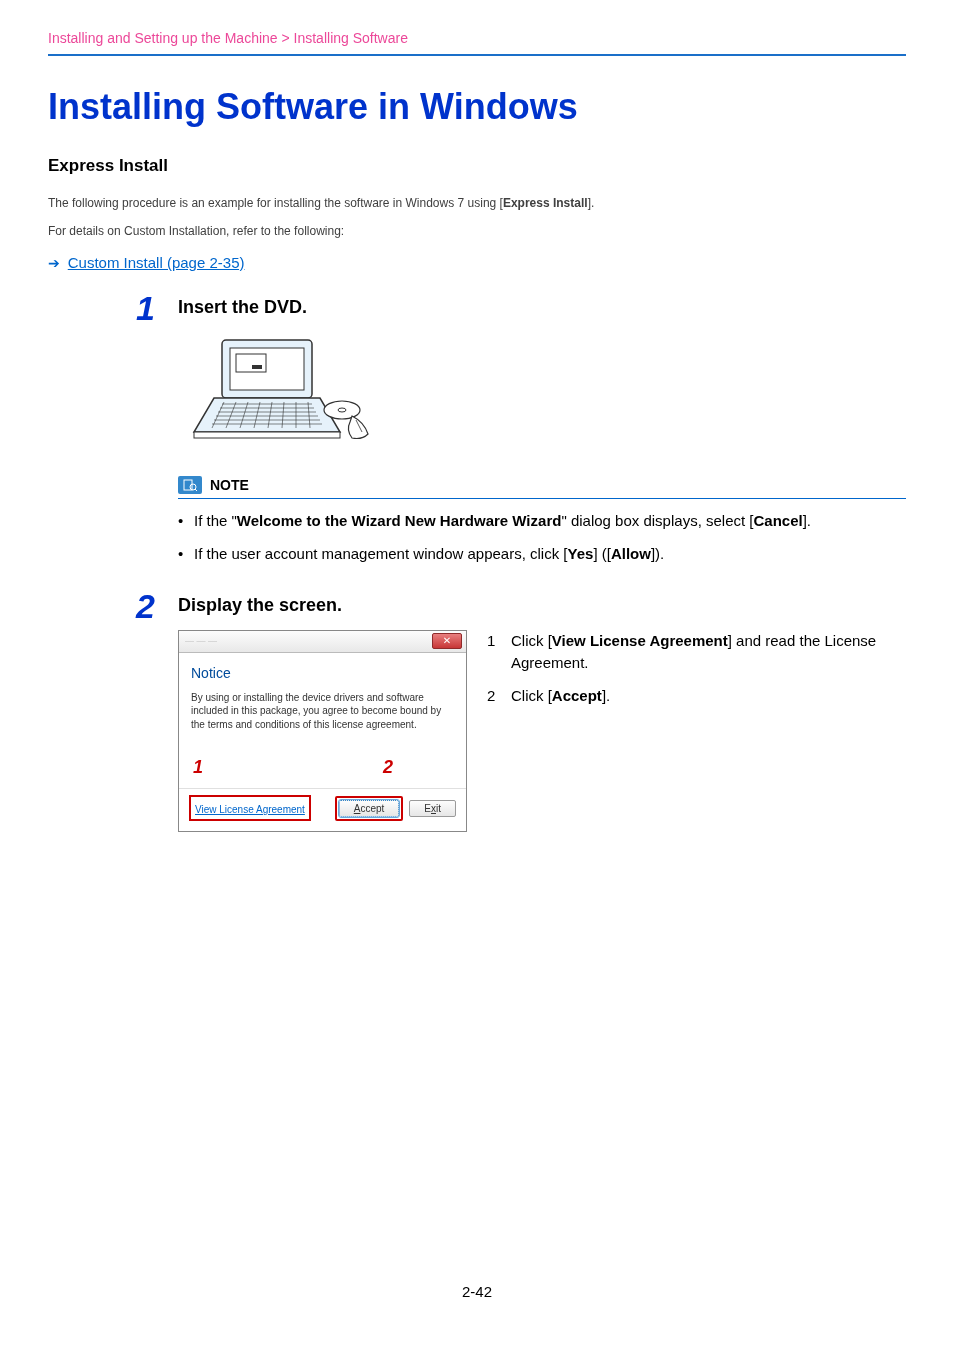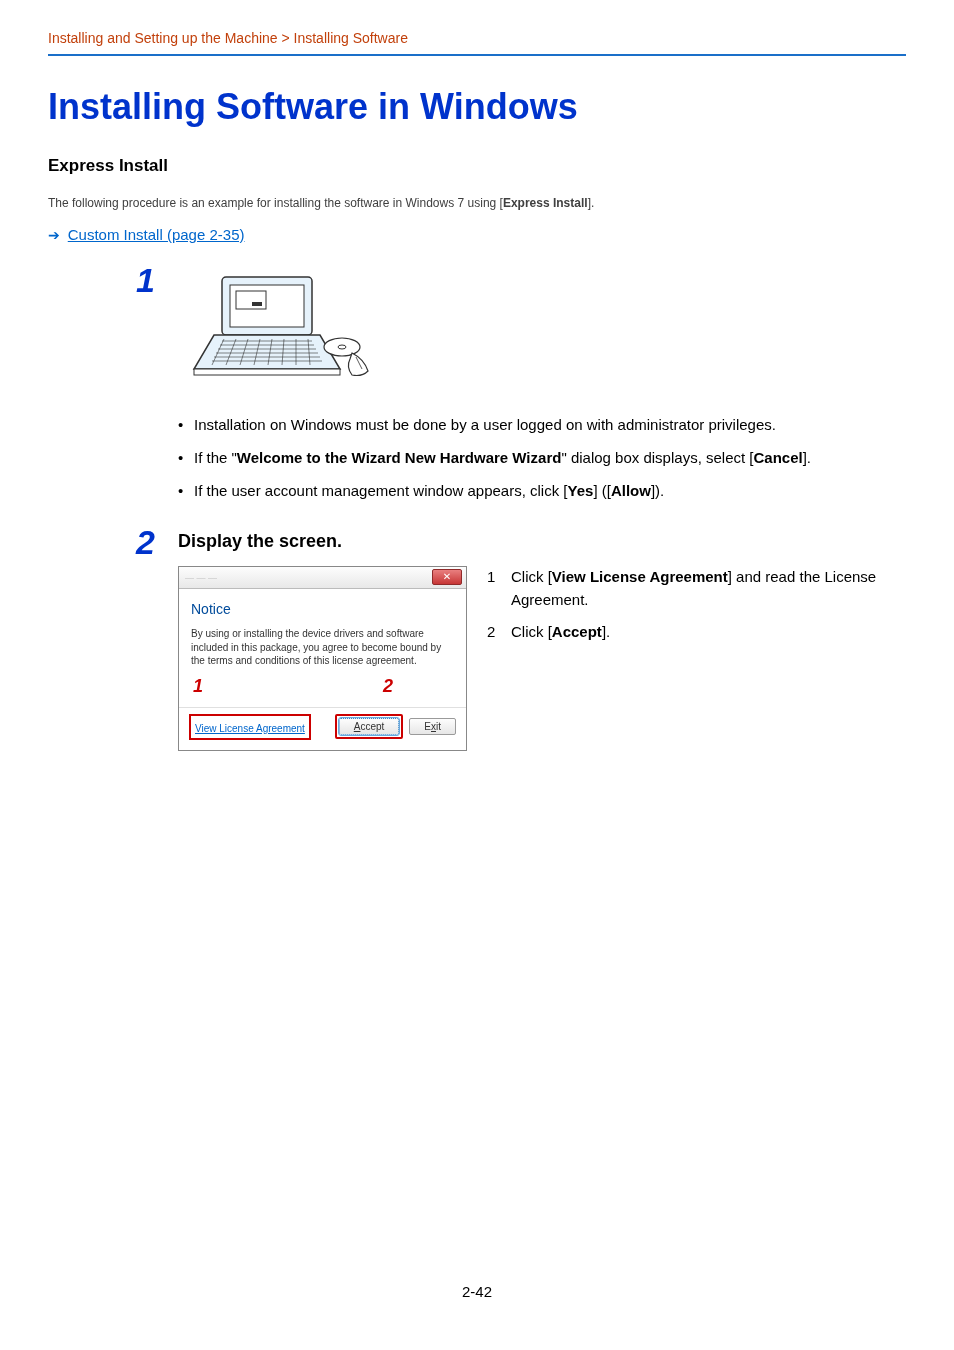--- a/index.html
+++ b/index.html
@@ -9,21 +9,21 @@
       background: #fff;
       font-family: Arial, Helvetica, sans-serif;
       color: #000;
       position: relative;
     }
     .page {
       padding: 30px 48px 0 48px;
     }
     .breadcrumb {
       font-size: 14px;
-      color: #c2410c;
+      color: #ec4899;
       padding-bottom: 8px;
       border-bottom: 2px solid #1a6fc9;
       margin-bottom: 30px;
     }
     .h1 {
       font-size: 36px;
       font-weight: bold;
       color: #0033cc;
       font-family: Arial, Helvetica, sans-serif;
       margin-bottom: 28px;
@@ -168,21 +168,21 @@
     }
     .dialog-notice {
       color: #004b9b;
       font-size: 14px;
       margin-bottom: 10px;
     }
     .dialog-text {
       font-size: 10px;
       color: #333;
       line-height: 1.35;
-      margin-bottom: 8px;
+      margin-bottom: 26px;
     }
     .dialog-markers {
       display: flex;
       justify-content: flex-start;
       gap: 180px;
       padding-left: 2px;
     }
     .marker {
       font-size: 18px;
       font-weight: 900;
@@ -252,28 +252,30 @@
 <div class="page">
   <div class="breadcrumb">Installing and Setting up the Machine &gt; Installing Software</div>
 
   <h1 class="h1">Installing Software in Windows</h1>
 
   <h2 class="h2">Express Install</h2>
 
   <p class="body-text">
     <span>The following procedure is an example for installing the software in Windows 7 using [</span><b>Express Install</b><span>].</span>
   </p>
+  <p class="body-text">For details on Custom Installation, refer to the following:</p>
 
   <div class="link-row">
     <span class="arrow-icon">➔</span>
     <a class="link">Custom Install (page 2-35)</a>
   </div>
 
   <div class="step-block">
     <div class="step-num">1</div>
+    <div class="step-title">Insert the DVD.</div>
 
     <div class="laptop-svg">
       <svg width="190" height="120" viewBox="0 0 190 120">
         <rect x="30" y="8" width="90" height="58" rx="4" fill="#e6f2fb" stroke="#333" stroke-width="1.5"></rect>
         <rect x="38" y="16" width="74" height="42" fill="#fff" stroke="#333"></rect>
         <rect x="44" y="22" width="30" height="18" fill="none" stroke="#333"></rect>
         <rect x="60" y="33" width="10" height="4" fill="#333"></rect>
         <polygon points="22,66 128,66 148,100 2,100" fill="#e6f2fb" stroke="#333" stroke-width="1.5"></polygon>
         <rect x="2" y="100" width="146" height="6" fill="#fff" stroke="#333"></rect>
         <g stroke="#333" stroke-width="0.6">
@@ -293,22 +295,31 @@
           <line x1="116" y1="70" x2="118" y2="96"></line>
         </g>
         <ellipse cx="150" cy="78" rx="18" ry="9" fill="#fff" stroke="#333" stroke-width="1.2"></ellipse>
         <ellipse cx="150" cy="78" rx="4" ry="2" fill="#fff" stroke="#333"></ellipse>
         <path d="M160 84 Q172 90 176 102 Q170 108 160 106 Q154 98 158 90 Z" fill="#fff" stroke="#333" stroke-width="1.2"></path>
         <path d="M164 88 L170 100" stroke="#333" stroke-width="0.8"></path>
       </svg>
     </div>
 
     <div class="note-box">
+      <div class="note-header">
+        <div class="note-icon">
+          <svg width="14" height="12" viewBox="0 0 14 12">
+              <rect x="1" y="1" width="8" height="10" fill="none" stroke="#fff" stroke-width="1"></rect>
+              <circle cx="10" cy="8" r="3" fill="none" stroke="#fff" stroke-width="1"></circle>
+              <line x1="12" y1="10" x2="14" y2="12" stroke="#fff" stroke-width="1"></line>
+            </svg>
+        </div>
+        <div class="note-label">NOTE</div>
+      </div>
       <ul class="note-list">
-        <li>Installation on Windows must be done by a user logged on with administrator privileges.</li>
         <li>
           <span>If the "</span><b>Welcome to the Wizard New Hardware Wizard</b><span>" dialog box displays, select [</span><b>Cancel</b><span>].</span>
         </li>
         <li>
           <span>If the user account management window appears, click [</span><b>Yes</b><span>] ([</span><b>Allow</b><span>]).</span>
         </li>
       </ul>
     </div>
   </div>
 

